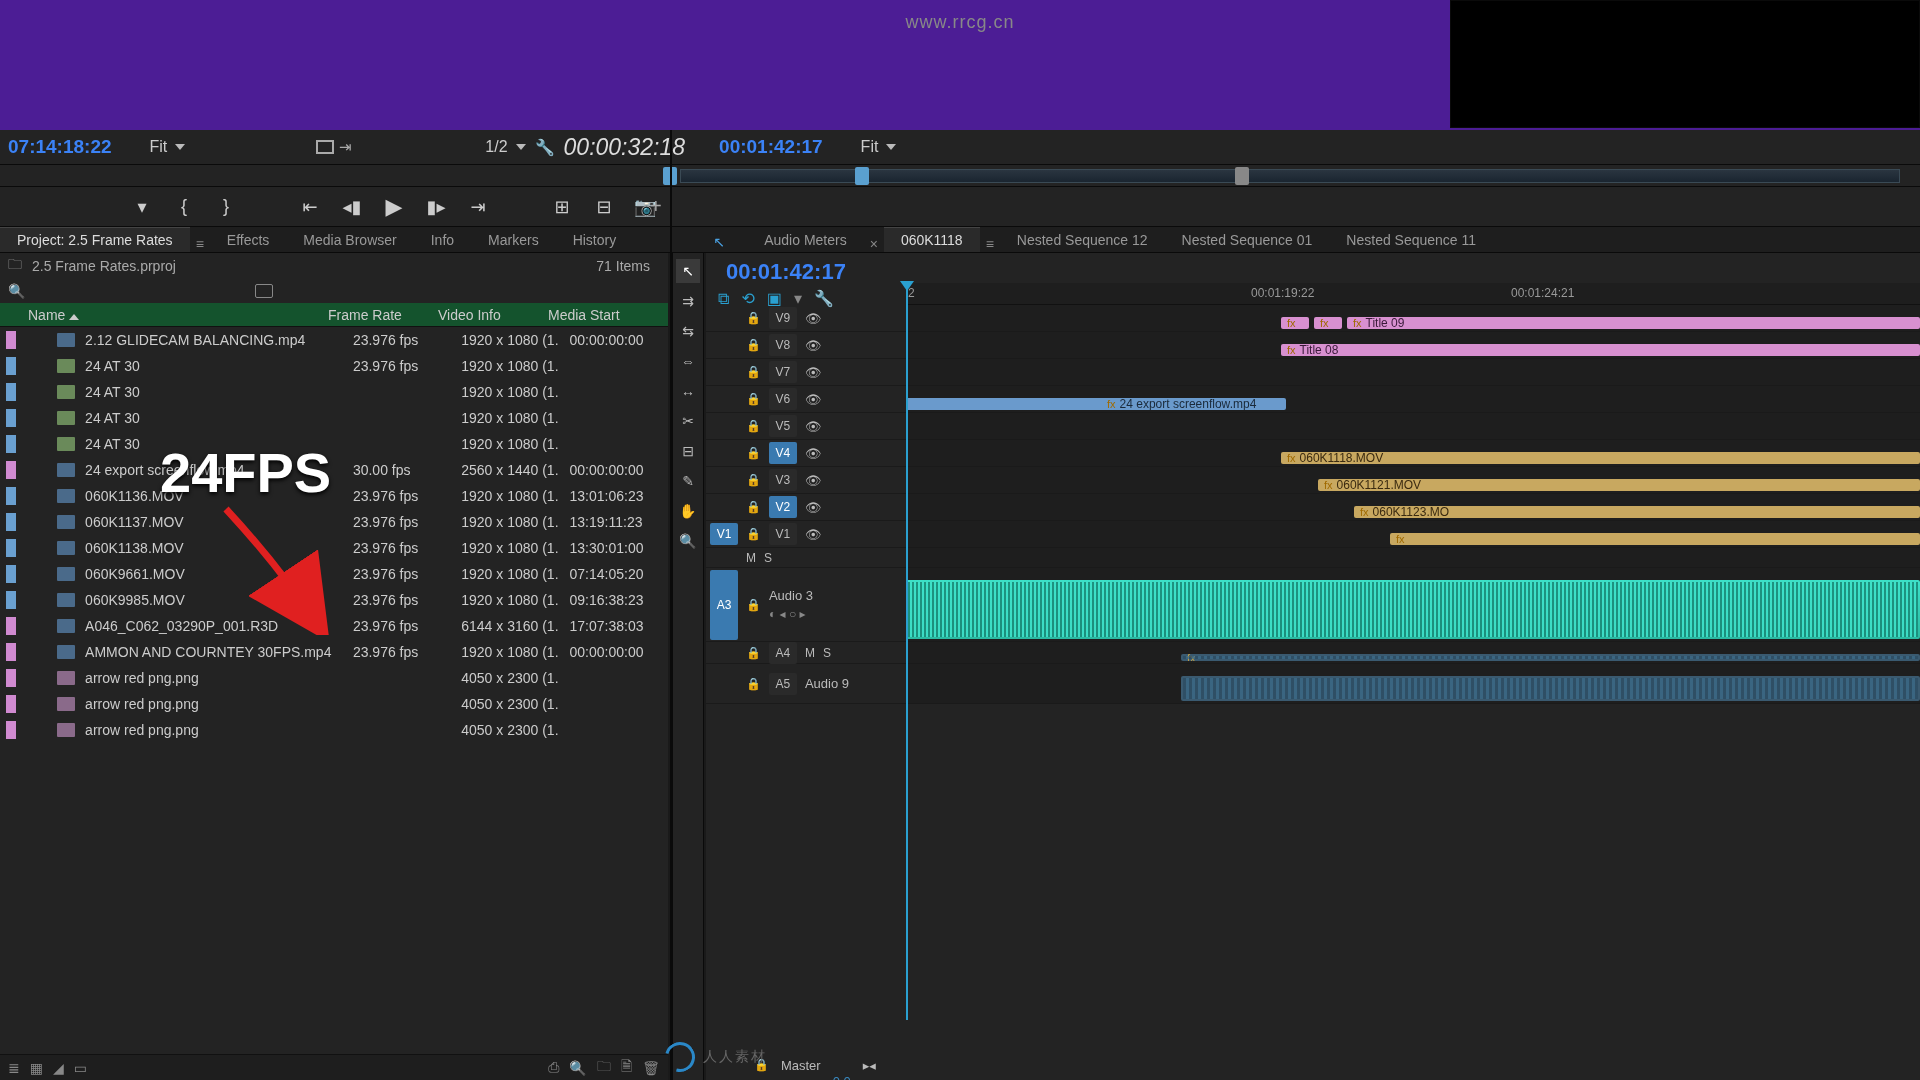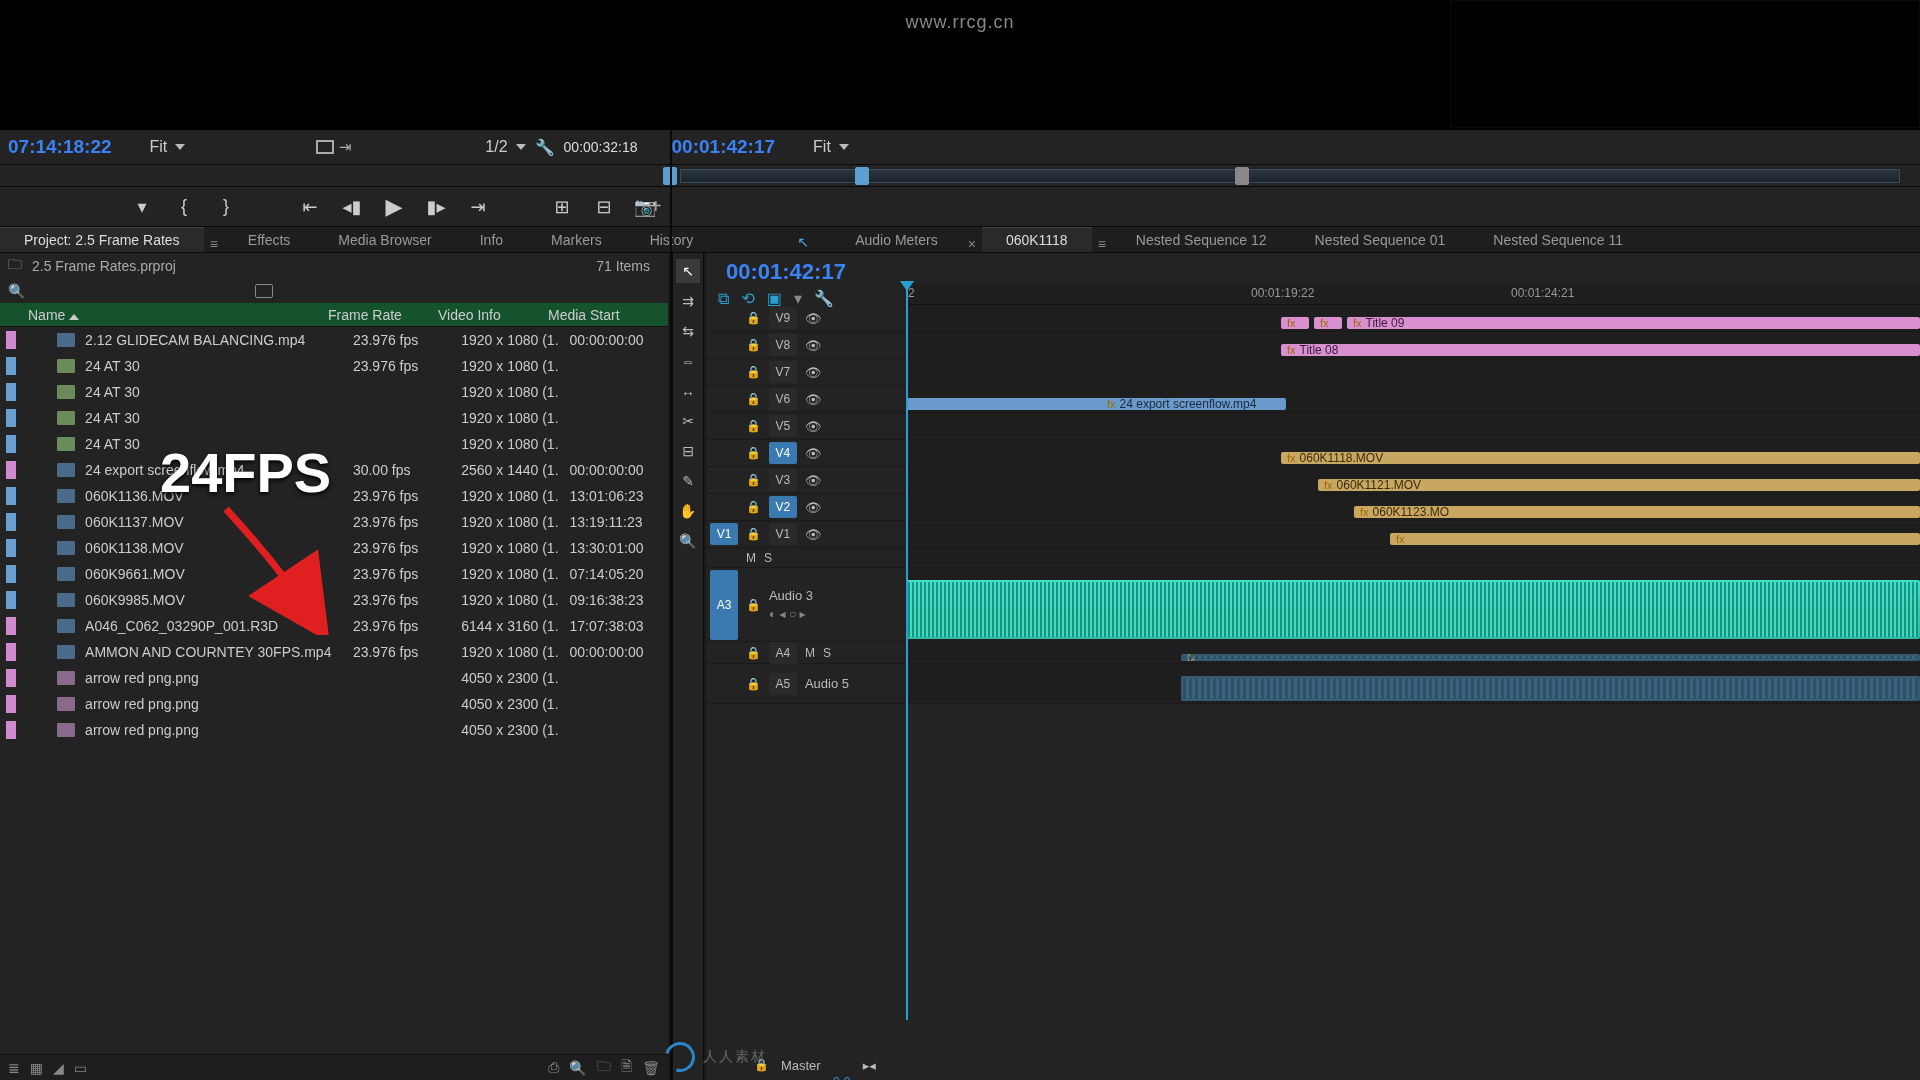--- a/index.html
+++ b/index.html
@@ -1,50 +1,50 @@
 <!DOCTYPE html>
 <html><head>
 <meta charset="utf-8">
 <style>
 * { margin: 0; padding: 0; box-sizing: border-box; font-family: 'Segoe UI', Arial, sans-serif; user-select: none; }
 body { background: #1a1a1a; color: #c8c8c8; width: 1920px; height: 1080px; overflow: hidden; position: relative; }
 
 
-.top-area { height: 130px; background: #000000; position: relative; padding-left: 36px; }
+.top-area { height: 130px; background: #4c1d95; position: relative; padding-left: 36px; }
 .black-box { position: absolute; right: 0; top: 0; width: 470px; height: 128px; background: #000; border: 1px solid #0a0a0a; }
 .wm-top { position: absolute; left: 50%; transform: translateX(-50%); top: 12px; color: #888; font-size: 18px; letter-spacing: 1px; }
 
 
 .vsplit { position: absolute; left: 670px; top: 0; bottom: 0; width: 2px; background: #0a0a0a; }
 
 
 .info-row { height: 35px; background: #232323; display: flex; align-items: center; font-size: 15px; position: relative; border-bottom: 1px solid #0a0a0a; }
 .tc-blue { color: #3b82f6; font-weight: 600; font-size: 19px; padding: 0 8px; }
-.tc-white { color: #ddd; font-size: 14px; padding: 0 8px; }
+.tc-white { color: #ddd; font-size: 23px; padding: 0 8px; font-style: italic; }
 .dd { display: inline-flex; align-items: center; gap: 8px; padding: 0 10px; color: #ccc; font-size: 16px; cursor: pointer; }
 .dd-caret { width: 0; height: 0; border-left: 5px solid transparent; border-right: 5px solid transparent; border-top: 6px solid #bbb; }
 .icon-sq { width: 18px; height: 14px; border: 2px solid #aaa; }
 .icon-wrench { font-size: 16px; color: #aaa; }
 .mini-icon { width: 20px; height: 20px; display: inline-flex; align-items: center; justify-content: center; color: #aaa; cursor: pointer; }
 
 
 .scrub-row { height: 22px; background: #232323; position: relative; border-bottom: 1px solid #0a0a0a; }
 .scrub-track { position: absolute; left: 680px; right: 20px; top: 4px; height: 14px; background: linear-gradient(#2a3540,#1a2530); border: 1px solid #3a4a55; }
 .scrub-handle { position: absolute; top: 2px; width: 14px; height: 18px; background: #5aa0d0; border-radius: 2px; }
 
 
 .transport-row { height: 40px; background: #232323; display: flex; align-items: center; border-bottom: 1px solid #0a0a0a; position: relative; }
 .trans-left { display: flex; gap: 18px; padding-left: 130px; align-items: center; }
 .trans-btn { color: #ccc; font-size: 18px; cursor: pointer; display: inline-flex; align-items: center; justify-content: center; width: 24px; height: 24px; }
 .trans-btn.play { font-size: 22px; }
 .trans-plus { position: absolute; left: 650px; color: #aaa; font-size: 20px; cursor: pointer; }
 
 
 .tabs-row { height: 26px; background: #1e1e1e; display: flex; align-items: flex-end; font-size: 14px; color: #999; border-bottom: 1px solid #0a0a0a; }
-.tab { padding: 4px 24px; cursor: pointer; white-space: nowrap; }
+.tab { padding: 4px 17px; cursor: pointer; white-space: nowrap; }
 .tab.active { background: #2a2a2a; color: #ddd; border-top: 1px solid #444; }
 .tab-menu { padding: 0 6px; color: #888; }
 .tab-close { padding: 0 6px; color: #888; cursor: pointer; }
 
 
 .lower { position: absolute; top: 253px; left: 0; right: 0; bottom: 0; }
 .proj-panel { position: absolute; left: 0; top: 0; bottom: 0; width: 668px; background: #232323; display: flex; flex-direction: column; }
 .proj-head { height: 26px; display: flex; align-items: center; padding: 0 8px; gap: 10px; color: #aaa; font-size: 14px; }
 .proj-count { margin-left: auto; padding-right: 10px; }
 .proj-search { height: 24px; display: flex; align-items: center; padding: 0 8px; gap: 10px; }
@@ -570,21 +570,21 @@
             <div class="clip" style="left:275px;right:0;background:#3a5a70">
               <span class="fx" style="color:#c8a040">fx</span>
               <div class="audio-wave2"></div>
             </div>
           </div>
       </div>
       <div class="track" style="height:40px">
         <div class="track-head">
             <span class="lock">🔒</span>
             <span class="tgt">A5</span>
-            <span>Audio 5</span>
+            <span>Audio 9</span>
           </div>
         <div class="track-lane">
             <div class="clip" style="left:275px;right:0;background:#3a5a70">
               <div class="audio-wave2"></div>
             </div>
           </div>
       </div>
 
       <div class="master-row">
         <span class="lock">🔒</span>

